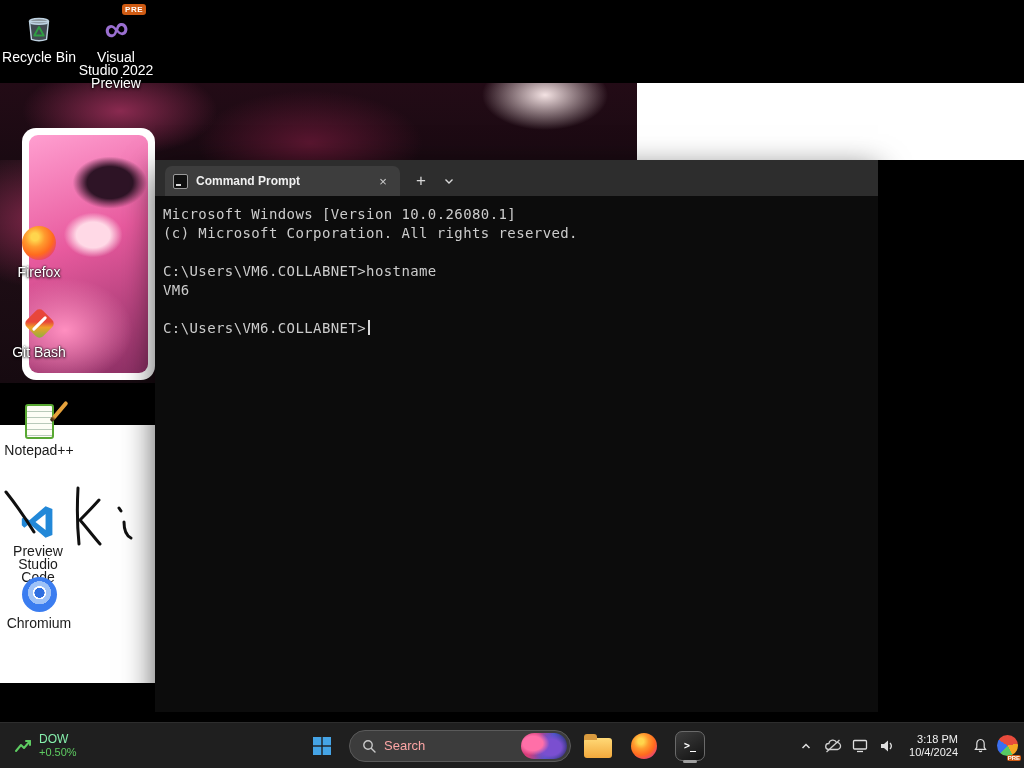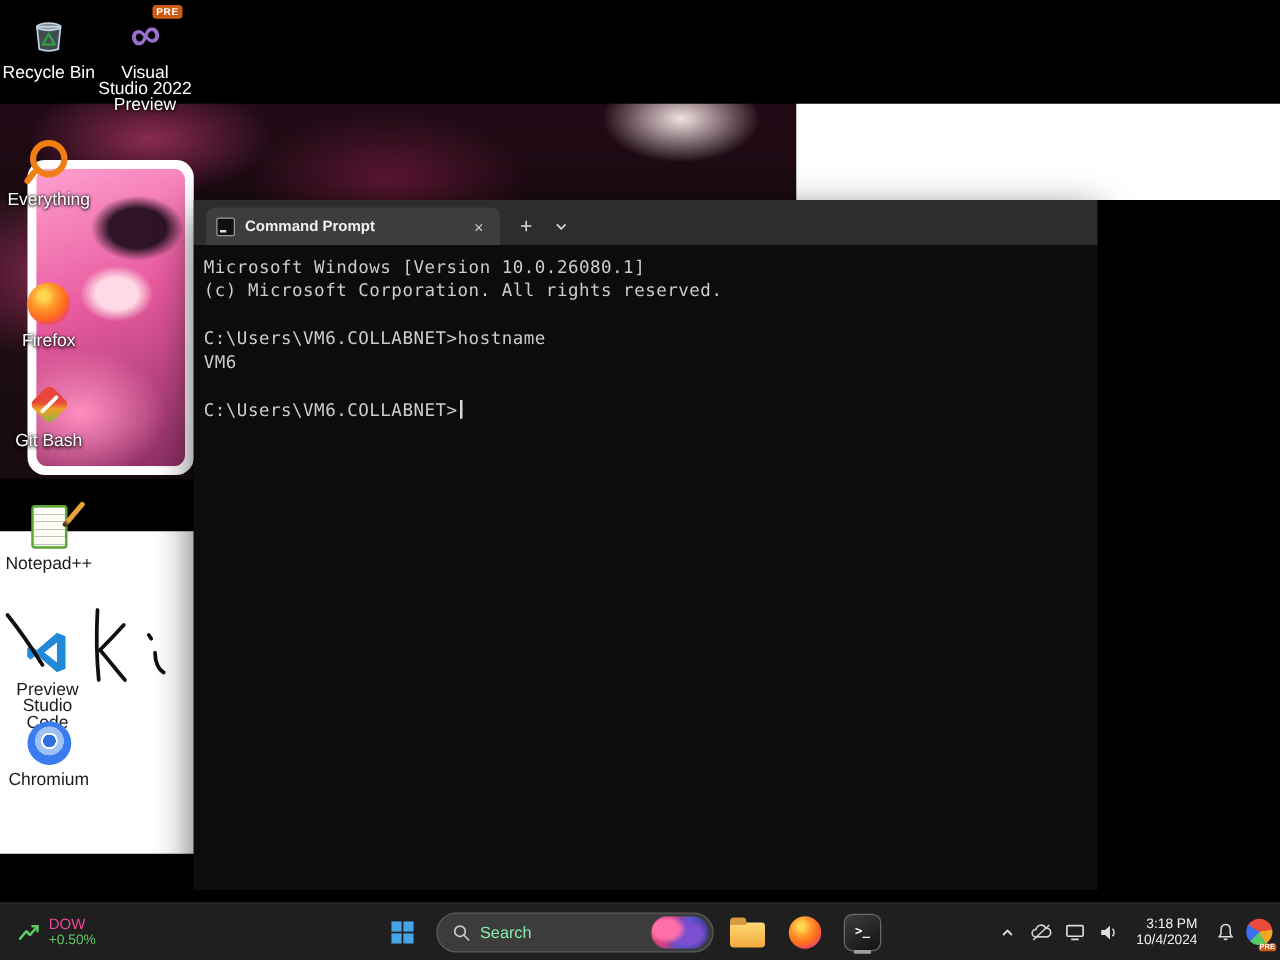--- a/index.html
+++ b/index.html
@@ -65,25 +65,25 @@
   .newtab{color:#d8d8d8;font-size:17px;width:26px;height:26px;margin:0 2px 2px 8px;display:flex;align-items:center;justify-content:center;border-radius:4px;}
   .tabdrop{width:26px;height:26px;margin-bottom:2px;display:flex;align-items:center;justify-content:center;border-radius:4px;}
   .termbody{position:absolute;left:0;top:36px;right:0;bottom:0;background:#0c0c0c;padding:10px 8px;box-sizing:border-box;
     font-family:"DejaVu Sans Mono","Liberation Mono",monospace;font-size:14px;letter-spacing:.4px;color:#cccccc;}
   .tline{height:19px;white-space:pre;}
   .cursor{display:inline-block;width:2px;height:15px;background:#d8d8d8;margin-left:2px;vertical-align:-2px;}
 
   
   .taskbar{left:0;top:722px;width:1024px;height:46px;background:#1f1f1f;border-top:1px solid #2d2d2d;box-sizing:border-box;}
   .tb-widget{position:absolute;left:4px;top:0;height:100%;display:flex;align-items:center;gap:7px;padding:0 10px;border-radius:5px;}
-  .wticker{font-size:12px;color:#ec4899;line-height:14px;}
+  .wticker{font-size:12px;color:#86efac;line-height:14px;}
   .wchange{font-size:11px;color:#5ecc62;line-height:13px;}
   .tb-center{position:absolute;left:303px;top:0;height:100%;display:flex;align-items:center;gap:8px;}
   .tbtn{width:38px;height:38px;display:flex;align-items:center;justify-content:center;border-radius:5px;position:relative;}
-  .pill{width:222px;height:32px;border-radius:16px;background:#3c3c3c;border:1px solid #5a5a5a;display:flex;align-items:center;gap:8px;padding-left:12px;box-sizing:border-box;color:#86efac;font-size:13px;}
+  .pill{width:222px;height:32px;border-radius:16px;background:#3c3c3c;border:1px solid #5a5a5a;display:flex;align-items:center;gap:8px;padding-left:12px;box-sizing:border-box;color:#fca5a5;font-size:13px;}
   .pill .search-img{margin-left:auto;width:46px;height:26px;border-radius:13px;margin-right:3px;
     background:
       radial-gradient(22px 16px at 26% 40%, #ff6fa8 0 45%, rgba(255,111,168,0) 75%),
       radial-gradient(26px 20px at 65% 55%, #7a4fd0 0 40%, rgba(122,79,208,0) 75%),
       linear-gradient(110deg,#d63d7a 0 28%,#4455c8 60%,#141e3c 100%);}
   .folder{width:28px;height:20px;position:relative;background:linear-gradient(#ffd977,#f3a93c);border-radius:3px;margin-top:4px;}
   .folder::before{content:"";position:absolute;top:-4px;left:0;width:13px;height:6px;background:#d89a3e;border-radius:3px 3px 0 0;}
   .term-ic{width:28px;height:28px;border-radius:7px;background:linear-gradient(150deg,#3d3d3d,#121212);border:1px solid #6a6a6a;
     display:flex;align-items:center;justify-content:center;color:#fff;font:bold 10px "DejaVu Sans Mono",monospace;}
   .term-ic::after{content:">_";}
@@ -120,26 +120,20 @@
   </div>
 
   <div class="dicon" style="left:78px;top:8px">
     <div class="icbox">
       <span class="infinity">∞</span>
       <span class="pre-badge">PRE</span>
     </div>
     <div class="dlabel light">Visual Studio 2022 Preview</div>
   </div>
 
-  <div class="dicon" style="left:1px;top:110px">
-    <div class="icbox">
-        <div class="mag"></div>
-      </div>
-    <div class="dlabel light">Everything</div>
-  </div>
 
   <div class="dicon" style="left:1px;top:223px">
     <div class="icbox">
         <div class="ffx"></div>
       </div>
     <div class="dlabel light">Firefox</div>
   </div>
 
   <div class="dicon" style="left:1px;top:303px">
     <div class="icbox">

